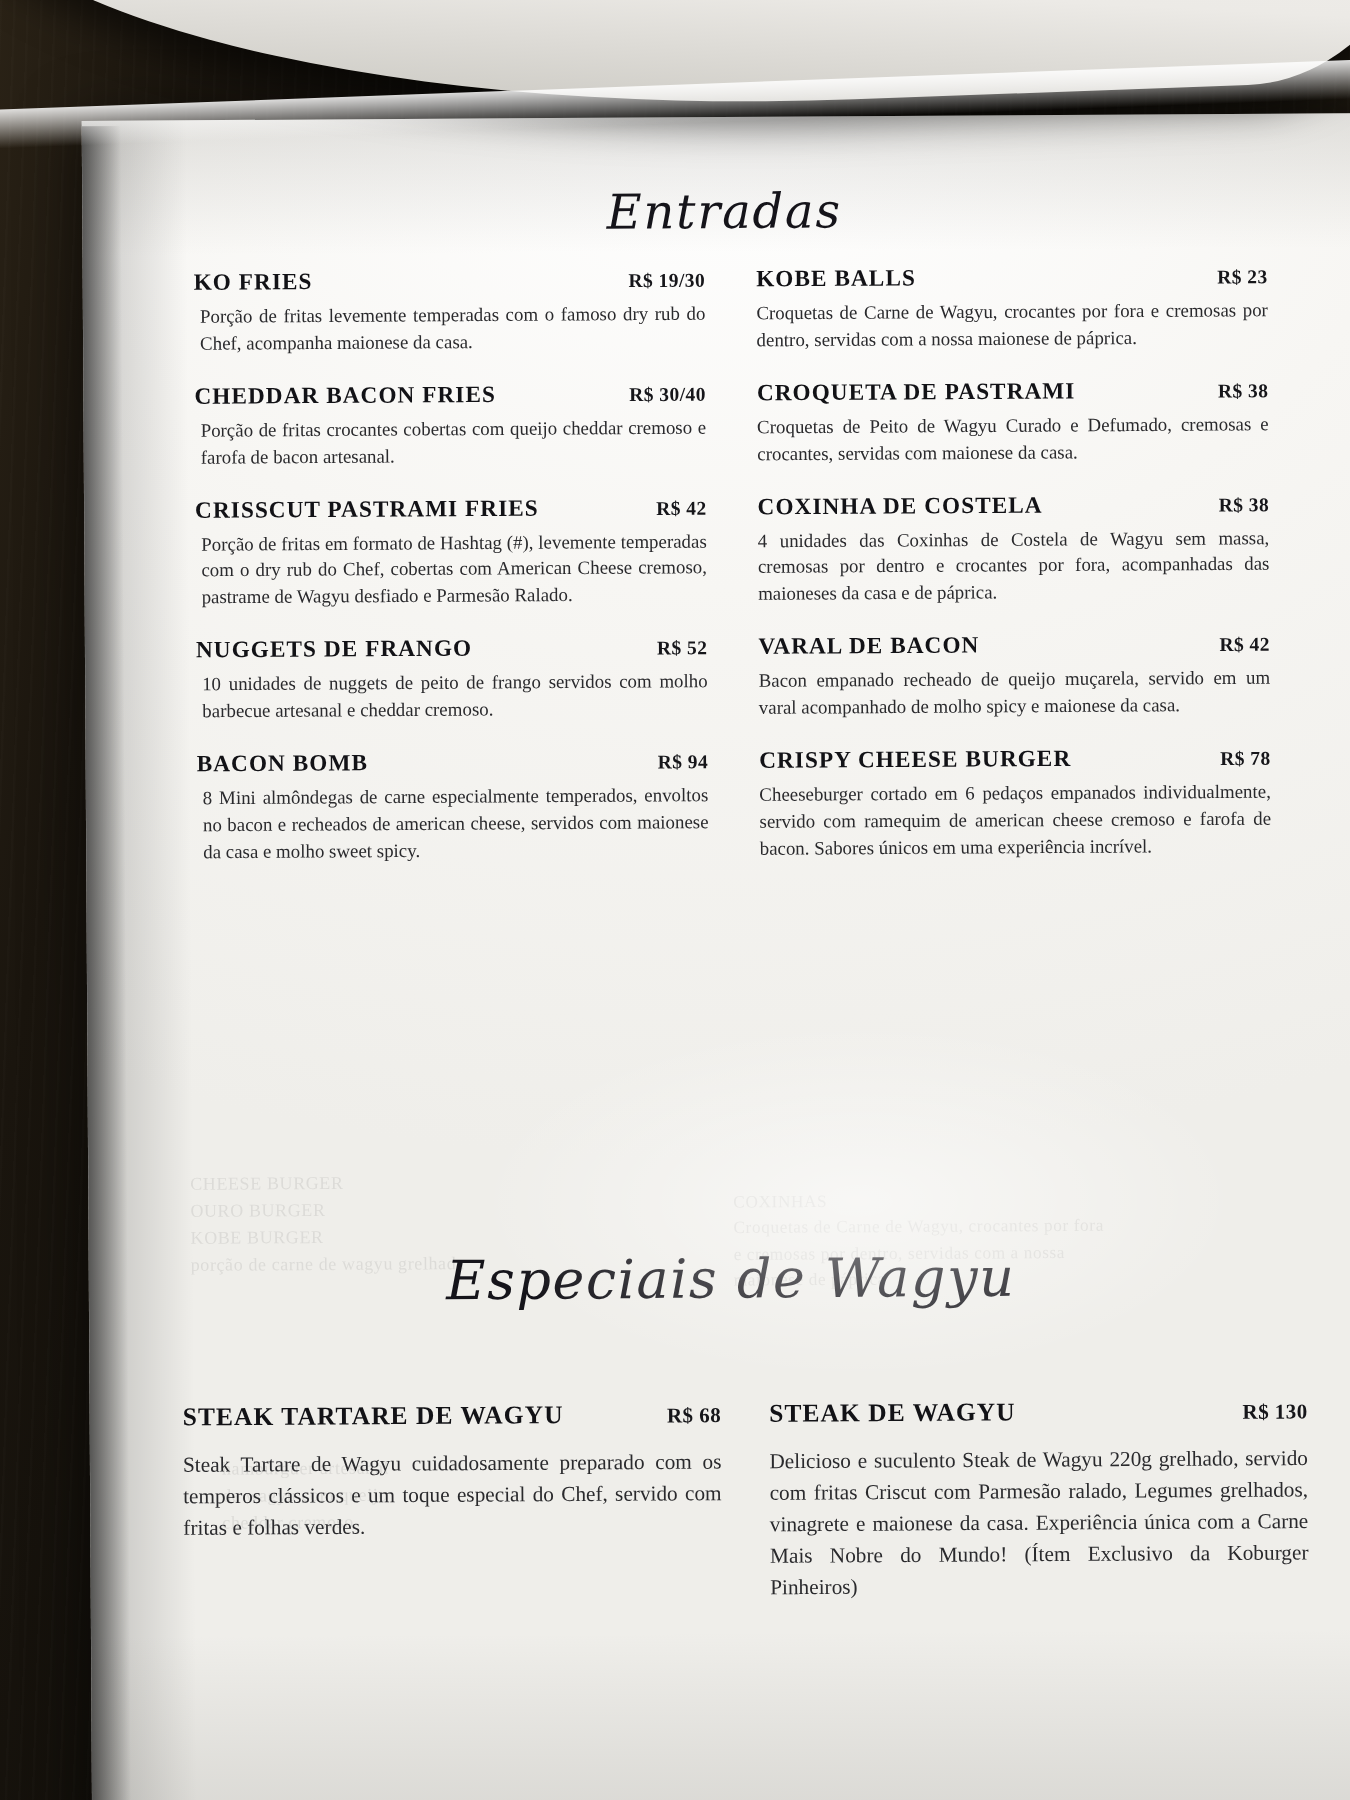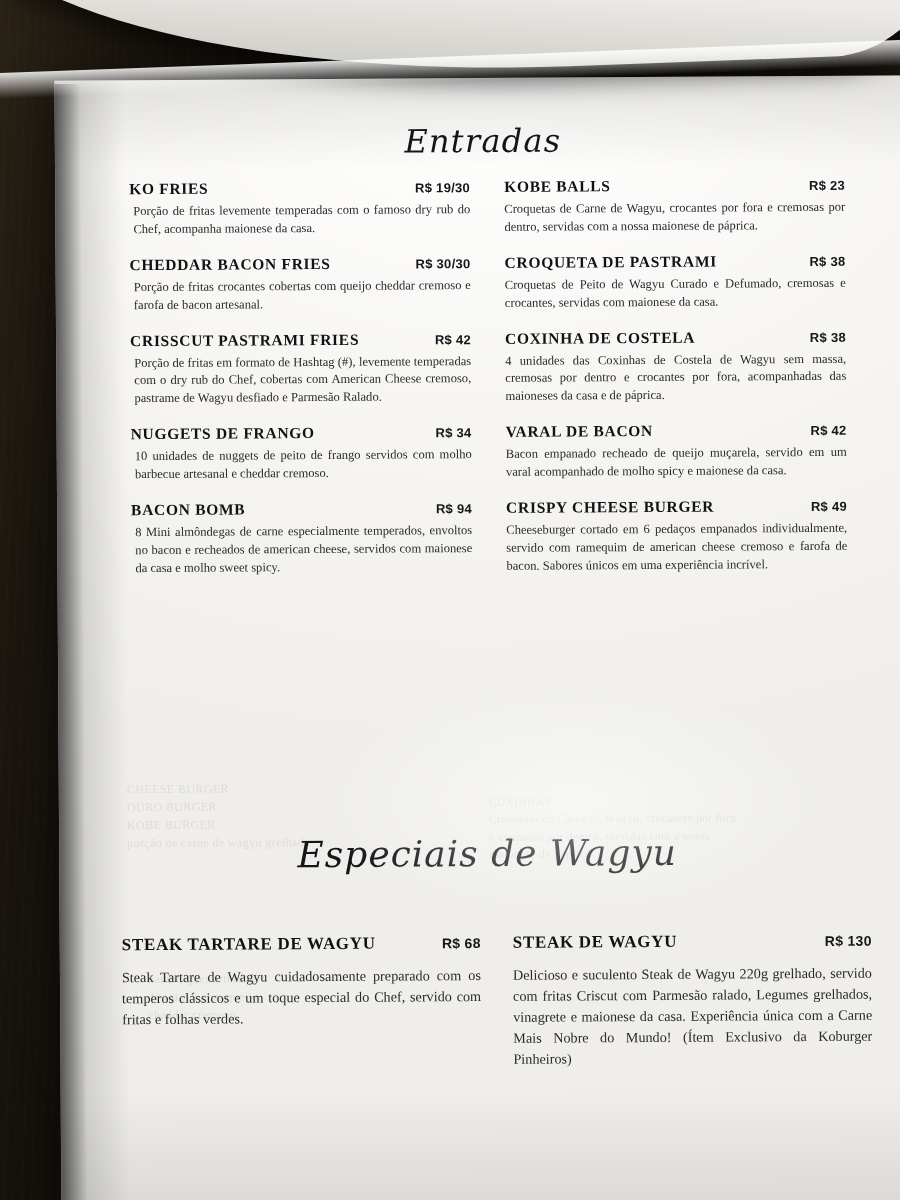--- a/index.html
+++ b/index.html
@@ -156,21 +156,21 @@
   }
   .item-name {
     font-family: "Liberation Serif", serif;
     font-weight: bold;
     font-size: 15.5px;
     letter-spacing: .7px;
     color: #121216;
     text-transform: uppercase;
   }
   .item-price {
-    font-family: Liberation Sans, sans-serif;
+    font-family: Liberation Serif, serif;
     font-weight: bold;
     font-size: 13px;
     letter-spacing: .3px;
     color: #16161a;
     white-space: nowrap;
   }
   .item-desc {
     margin-top: 5px;
     font-family: "Liberation Serif", serif;
     font-size: 12.6px;
@@ -243,37 +243,37 @@
             <div class="item-head">
               <span class="item-name">KO FRIES</span>
               <span class="item-price">R$ 19/30</span>
             </div>
             <div class="item-desc">Porção de fritas levemente temperadas com o famoso dry rub do Chef, acompanha maionese da casa.</div>
           </div>
 
           <div class="item">
             <div class="item-head">
               <span class="item-name">CHEDDAR BACON FRIES</span>
-              <span class="item-price">R$ 30/30</span>
+              <span class="item-price">R$ 30/40</span>
             </div>
             <div class="item-desc">Porção de fritas crocantes cobertas com queijo cheddar cremoso e farofa de bacon artesanal.</div>
           </div>
 
           <div class="item">
             <div class="item-head">
               <span class="item-name">CRISSCUT PASTRAMI FRIES</span>
               <span class="item-price">R$ 42</span>
             </div>
             <div class="item-desc">Porção de fritas em formato de Hashtag (#), levemente temperadas com o dry rub do Chef, cobertas com American Cheese cremoso, pastrame de Wagyu desfiado e Parmesão Ralado.</div>
           </div>
 
           <div class="item">
             <div class="item-head">
               <span class="item-name">NUGGETS DE FRANGO</span>
-              <span class="item-price">R$ 34</span>
+              <span class="item-price">R$ 52</span>
             </div>
             <div class="item-desc">10 unidades de nuggets de peito de frango servidos com molho barbecue artesanal e cheddar cremoso.</div>
           </div>
 
           <div class="item">
             <div class="item-head">
               <span class="item-name">BACON BOMB</span>
               <span class="item-price">R$ 94</span>
             </div>
             <div class="item-desc">8 Mini almôndegas de carne especialmente temperados, envoltos no bacon e recheados de american cheese, servidos com maionese da casa e molho sweet spicy.</div>
@@ -311,21 +311,21 @@
             <div class="item-head">
               <span class="item-name">VARAL DE BACON</span>
               <span class="item-price">R$ 42</span>
             </div>
             <div class="item-desc">Bacon empanado recheado de queijo muçarela, servido em um varal acompanhado de molho spicy e maionese da casa.</div>
           </div>
 
           <div class="item">
             <div class="item-head">
               <span class="item-name">CRISPY CHEESE BURGER</span>
-              <span class="item-price">R$ 49</span>
+              <span class="item-price">R$ 78</span>
             </div>
             <div class="item-desc">Cheeseburger cortado em 6 pedaços empanados individualmente, servido com ramequim de american cheese cremoso e farofa de bacon. Sabores únicos em uma experiência incrível.</div>
           </div>
 
         </div>
       </div>
 
       <div id="title-especiais" class="section-title">Especiais de Wagyu</div>
 
       <div class="specials">

